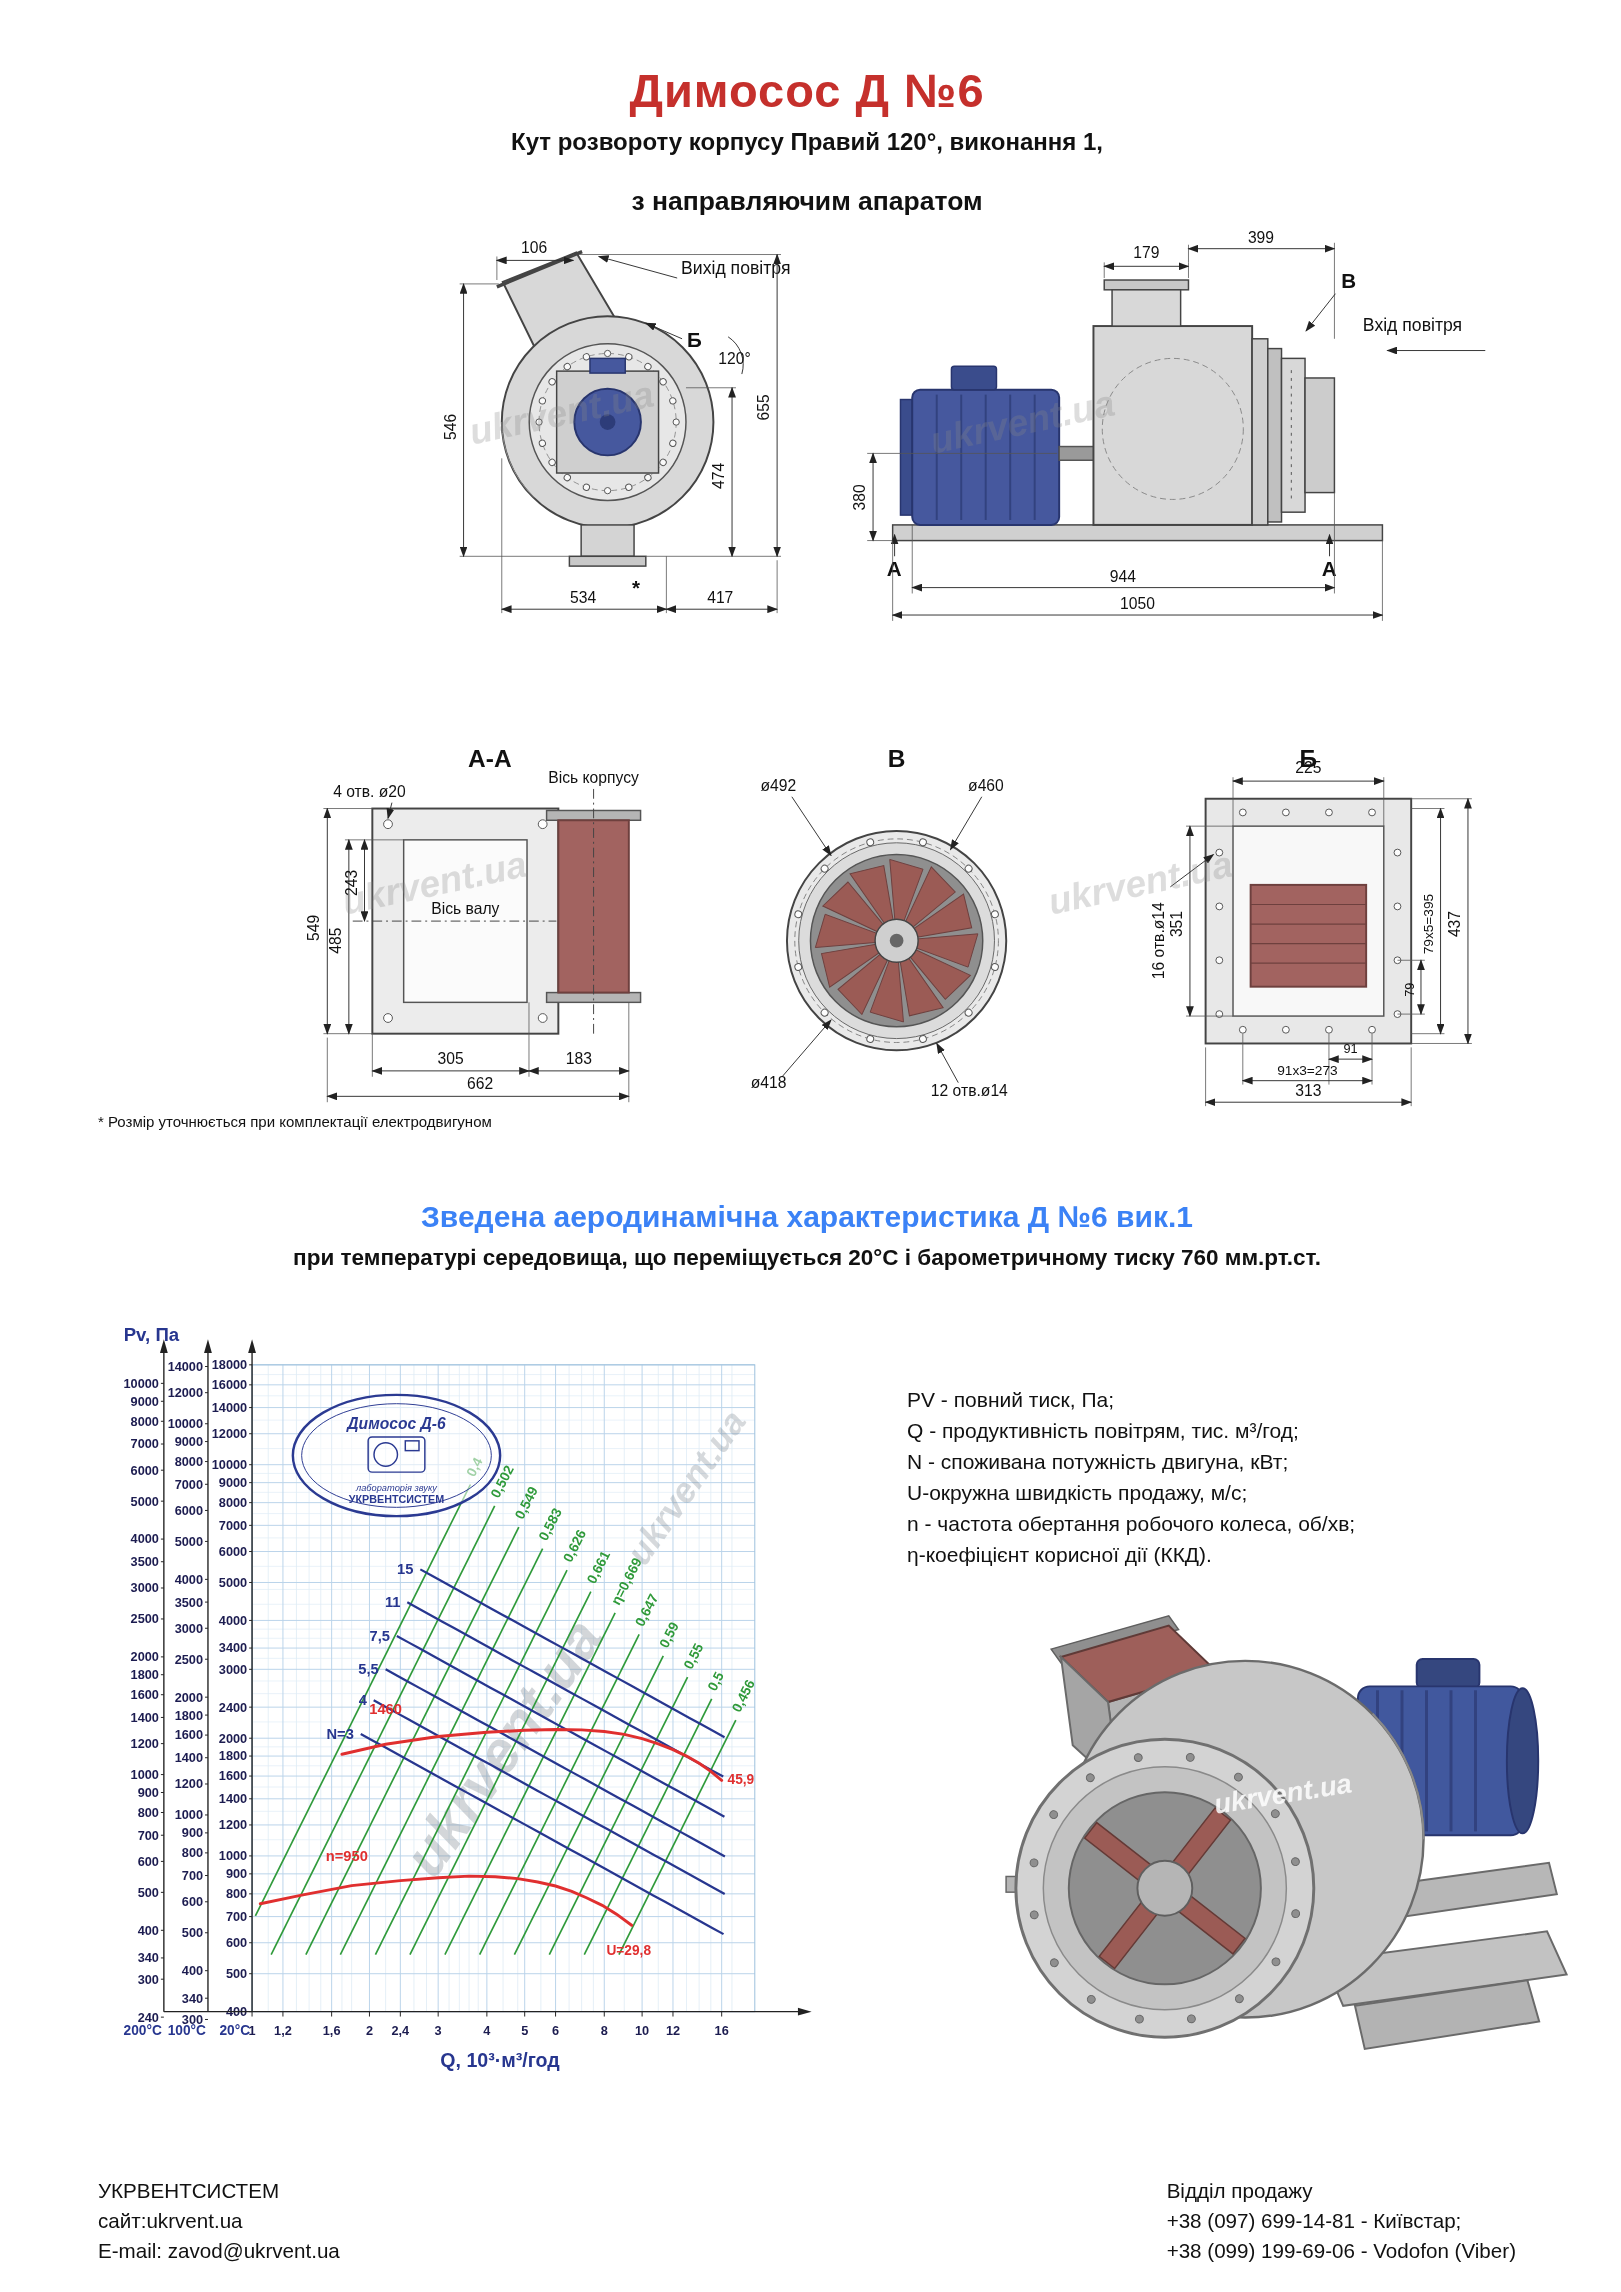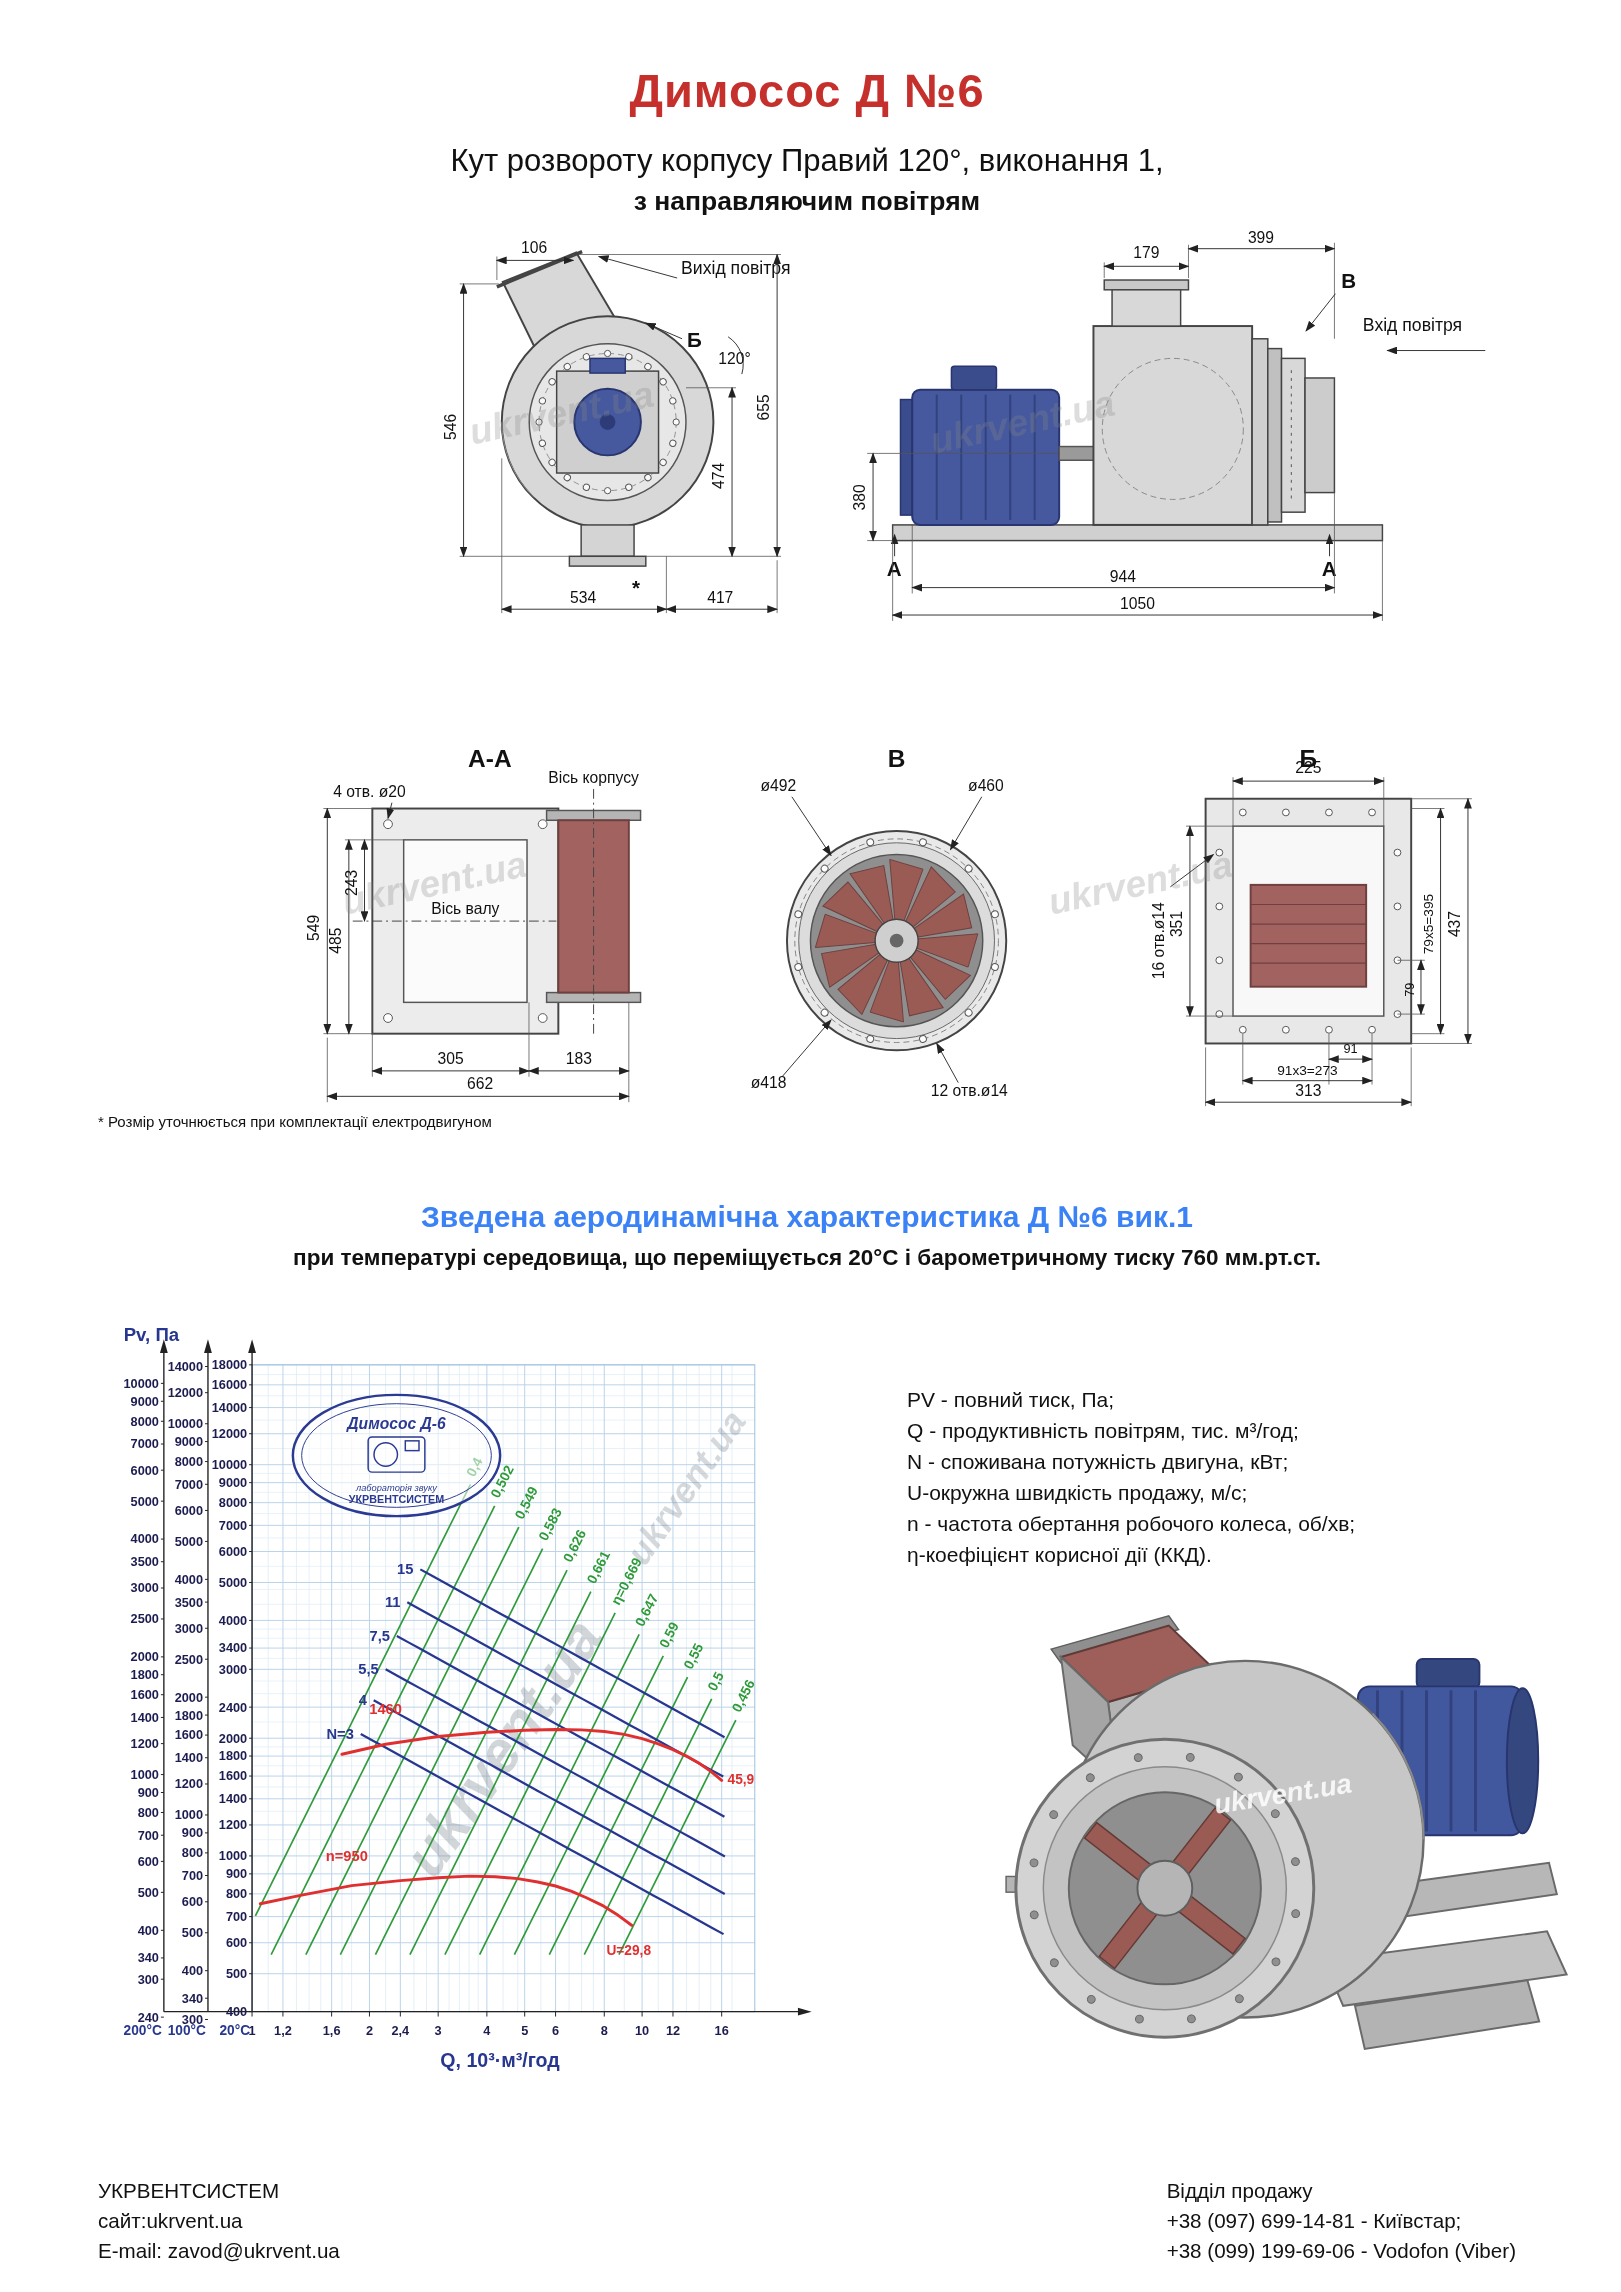--- a/index.html
+++ b/index.html
@@ -1,21 +1,21 @@
 <!DOCTYPE html>
 <html><head>
 <meta charset="utf-8">
 <style>
 *{margin:0;padding:0;box-sizing:border-box}
 body{background:#ffffff}
 .page{position:relative;width:1614px;height:2293px;background:#fff;font-family:"Liberation Sans","DejaVu Sans",sans-serif;color:#111;overflow:hidden}
 .abs{position:absolute}
 .ctr{left:0;right:0;text-align:center}
 .title{top:63px;font-size:47px;font-weight:bold;color:#c5302c;letter-spacing:1px}
-.sub1{top:143px;font-size:31px;font-weight:normal}
+.sub1{top:128px;font-size:24px;font-weight:bold}
 .sub2{top:186px;font-size:26.5px;font-weight:bold}
 .footnote{left:98px;top:1113px;font-size:15px}
 .chart-title{top:1200px;font-size:30px;font-weight:bold;color:#3b82f6}
 .chart-sub{top:1245px;font-size:22.5px;font-weight:bold}
 .legend{left:907px;top:1384px;font-size:21px;line-height:31px;color:#111}
 .footer{font-size:20.6px;line-height:30px}
 .fl{left:98px;top:2176px}
 .fr{right:98px;top:2176px;}
 .wm{color:#888;opacity:.28;font-size:37px;font-weight:bold;font-style:italic;transform:rotate(-12deg);transform-origin:left center;pointer-events:none;white-space:nowrap}
 svg{overflow:visible}
@@ -29,21 +29,21 @@
 .bld{font-size:21px;font-weight:bold;fill:#111}
 .lab{font-size:18px;fill:#111}
 </style>
 </head>
 <body>
 
 <div class="page">
 
   <div class="abs ctr title">Димосос Д №6</div>
   <div class="abs ctr sub1">Кут розвороту корпусу Правий 120°, виконання 1,</div>
-  <div class="abs ctr sub2">з направляючим повітрям</div>
+  <div class="abs ctr sub2">з направляючим апаратом</div>
 
   <svg class="abs" style="left:387px;top:231px" width="451" height="437" viewBox="0 0 460 446">
     <defs>
       <marker id="ar" markerWidth="11" markerHeight="8" refX="10" refY="4" orient="auto-start-reverse" markerUnits="userSpaceOnUse">
           <path d="M0,0 L11,4 L0,8 Z" fill="#222"></path>
         </marker>
       <circle id="fbolt" cx="225" cy="125" r="3.2" fill="#fafafa" stroke="#555" stroke-width="1"></circle>
     </defs>
     <g>
       <polygon points="118,52 193,22 238,98 158,134" fill="#d8d8d8" stroke="#444" stroke-width="2"></polygon>

